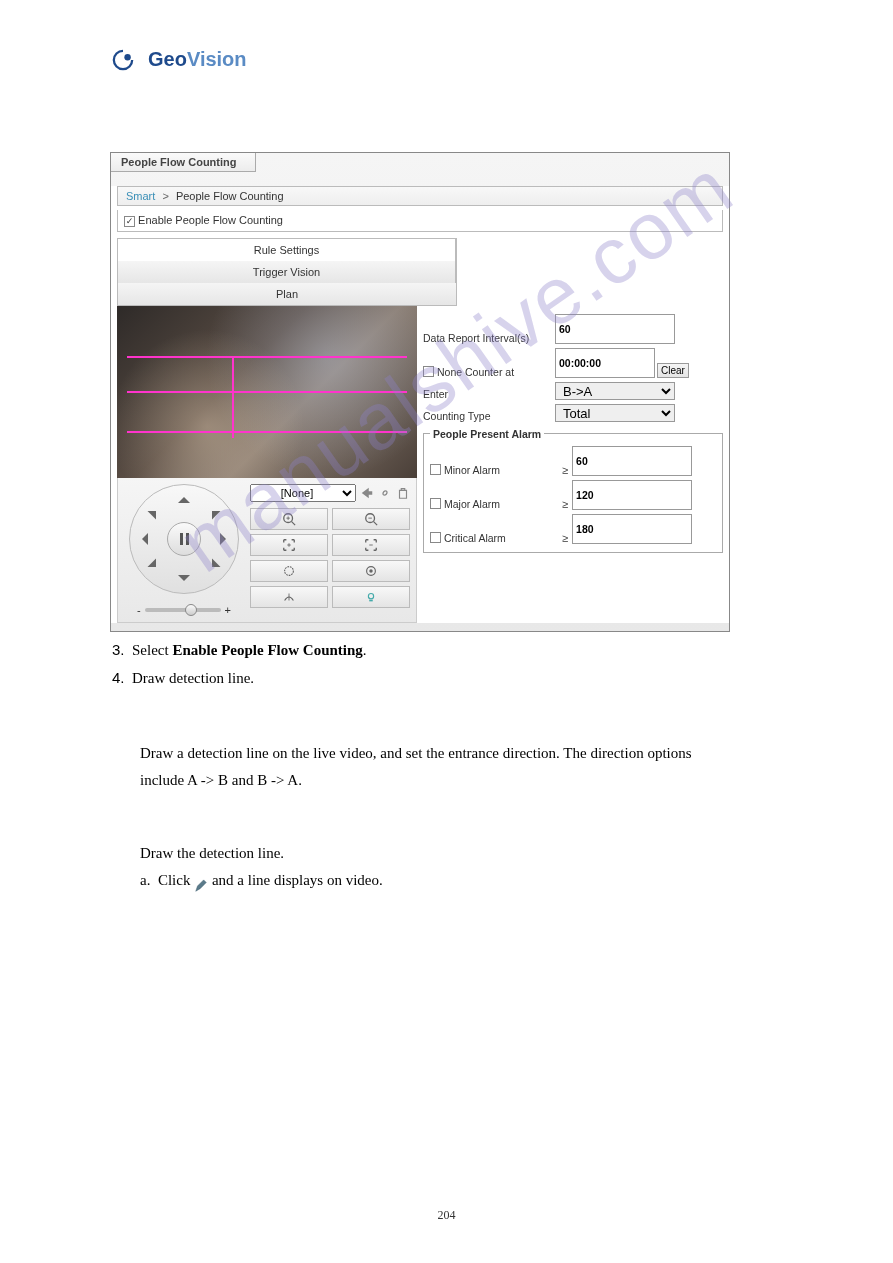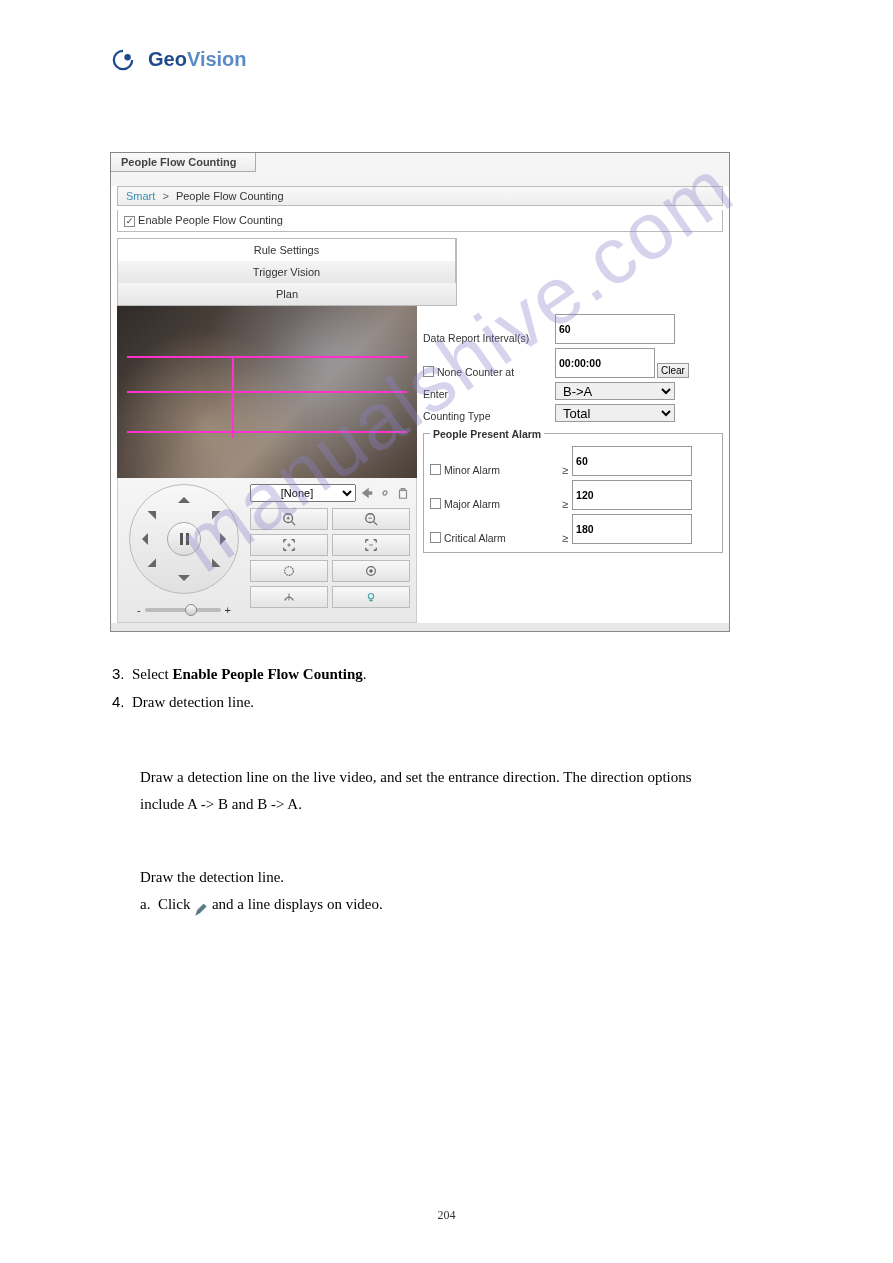--- a/index.html
+++ b/index.html
@@ -205,21 +205,20 @@
   .chkbox{width:11px;height:11px;border:1px solid #888;display:inline-block;background:#fff;vertical-align:middle;}
   .chkbox.checked::after{content:"✓";font-size:9px;color:#333;display:block;text-align:center;line-height:9px;}
   .body-text{
     position:absolute;
     left:112px;
     width:620px;
     font-family:"Times New Roman",serif;
     font-size:15px;
     line-height:1.8;
     color:#000;
-    margin-top:24px;
   }
   .bt1{top:636px;}
   .bt2{top:740px;}
   .bt3{top:840px;}
   .pencil{display:inline-block;width:14px;height:14px;vertical-align:middle;}
   .step-num{font-family:Arial;}
   .page-num{
     position:absolute;
     bottom:40px;
     left:0;right:0;

